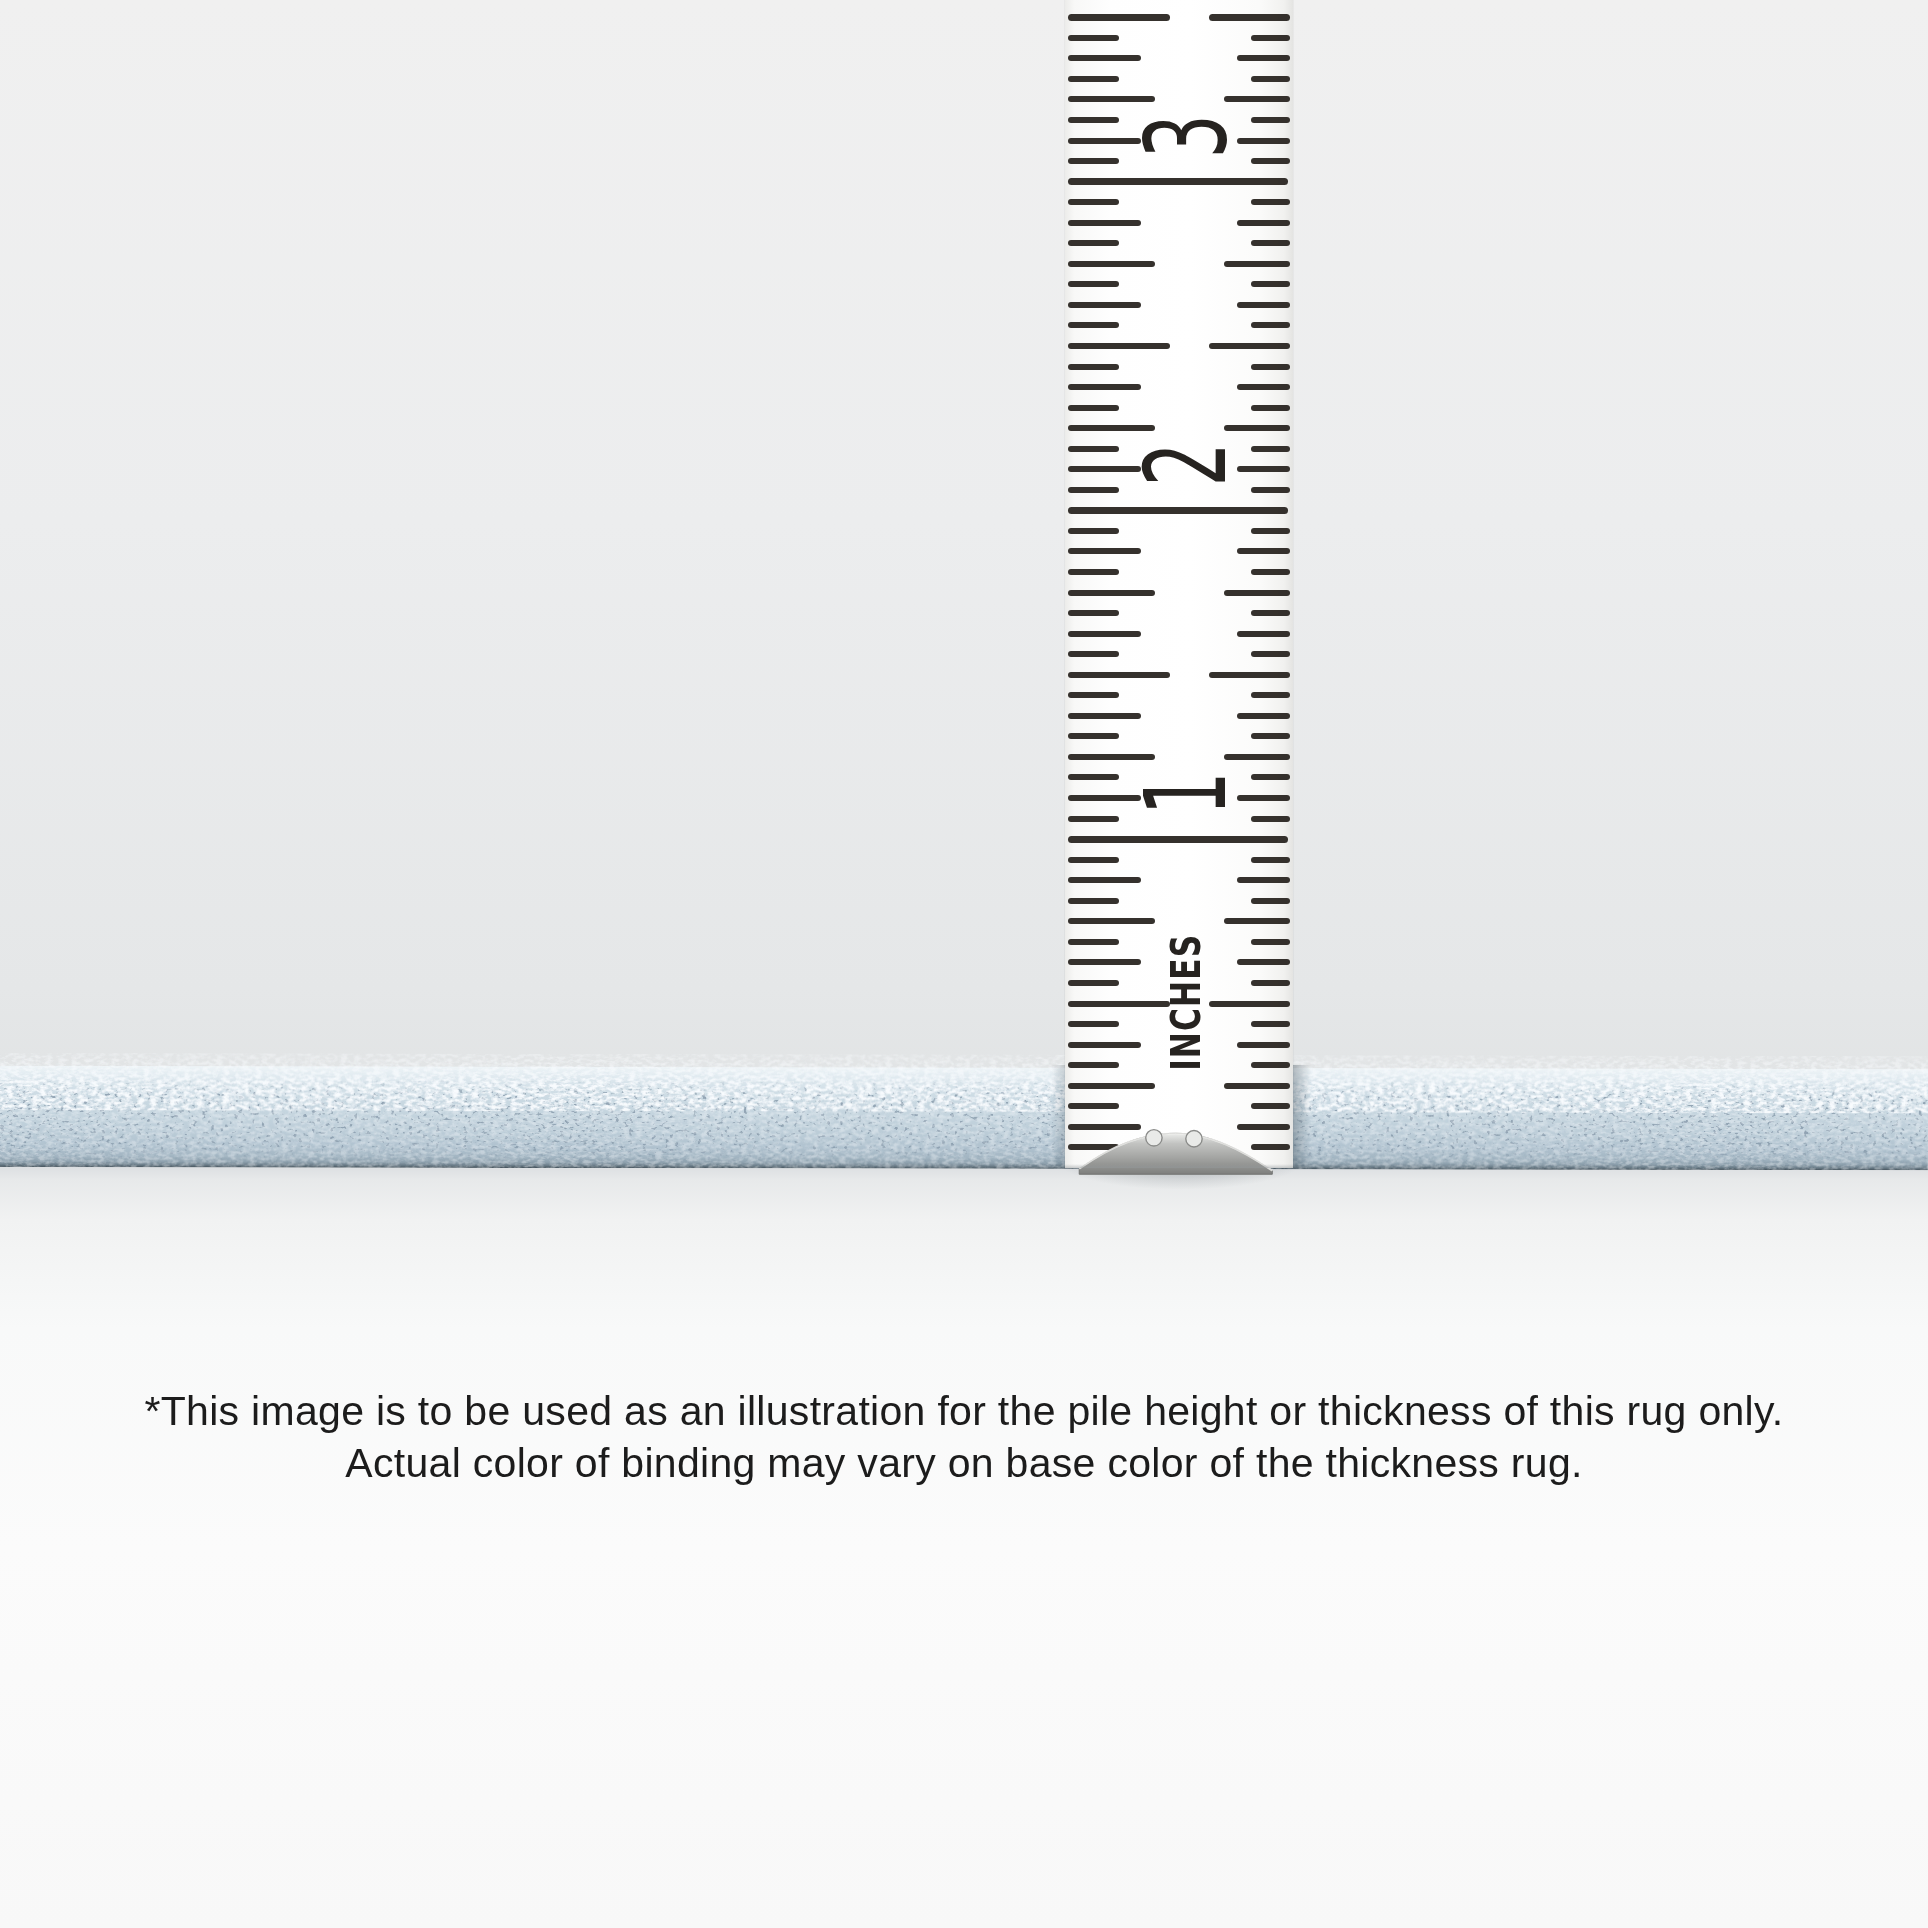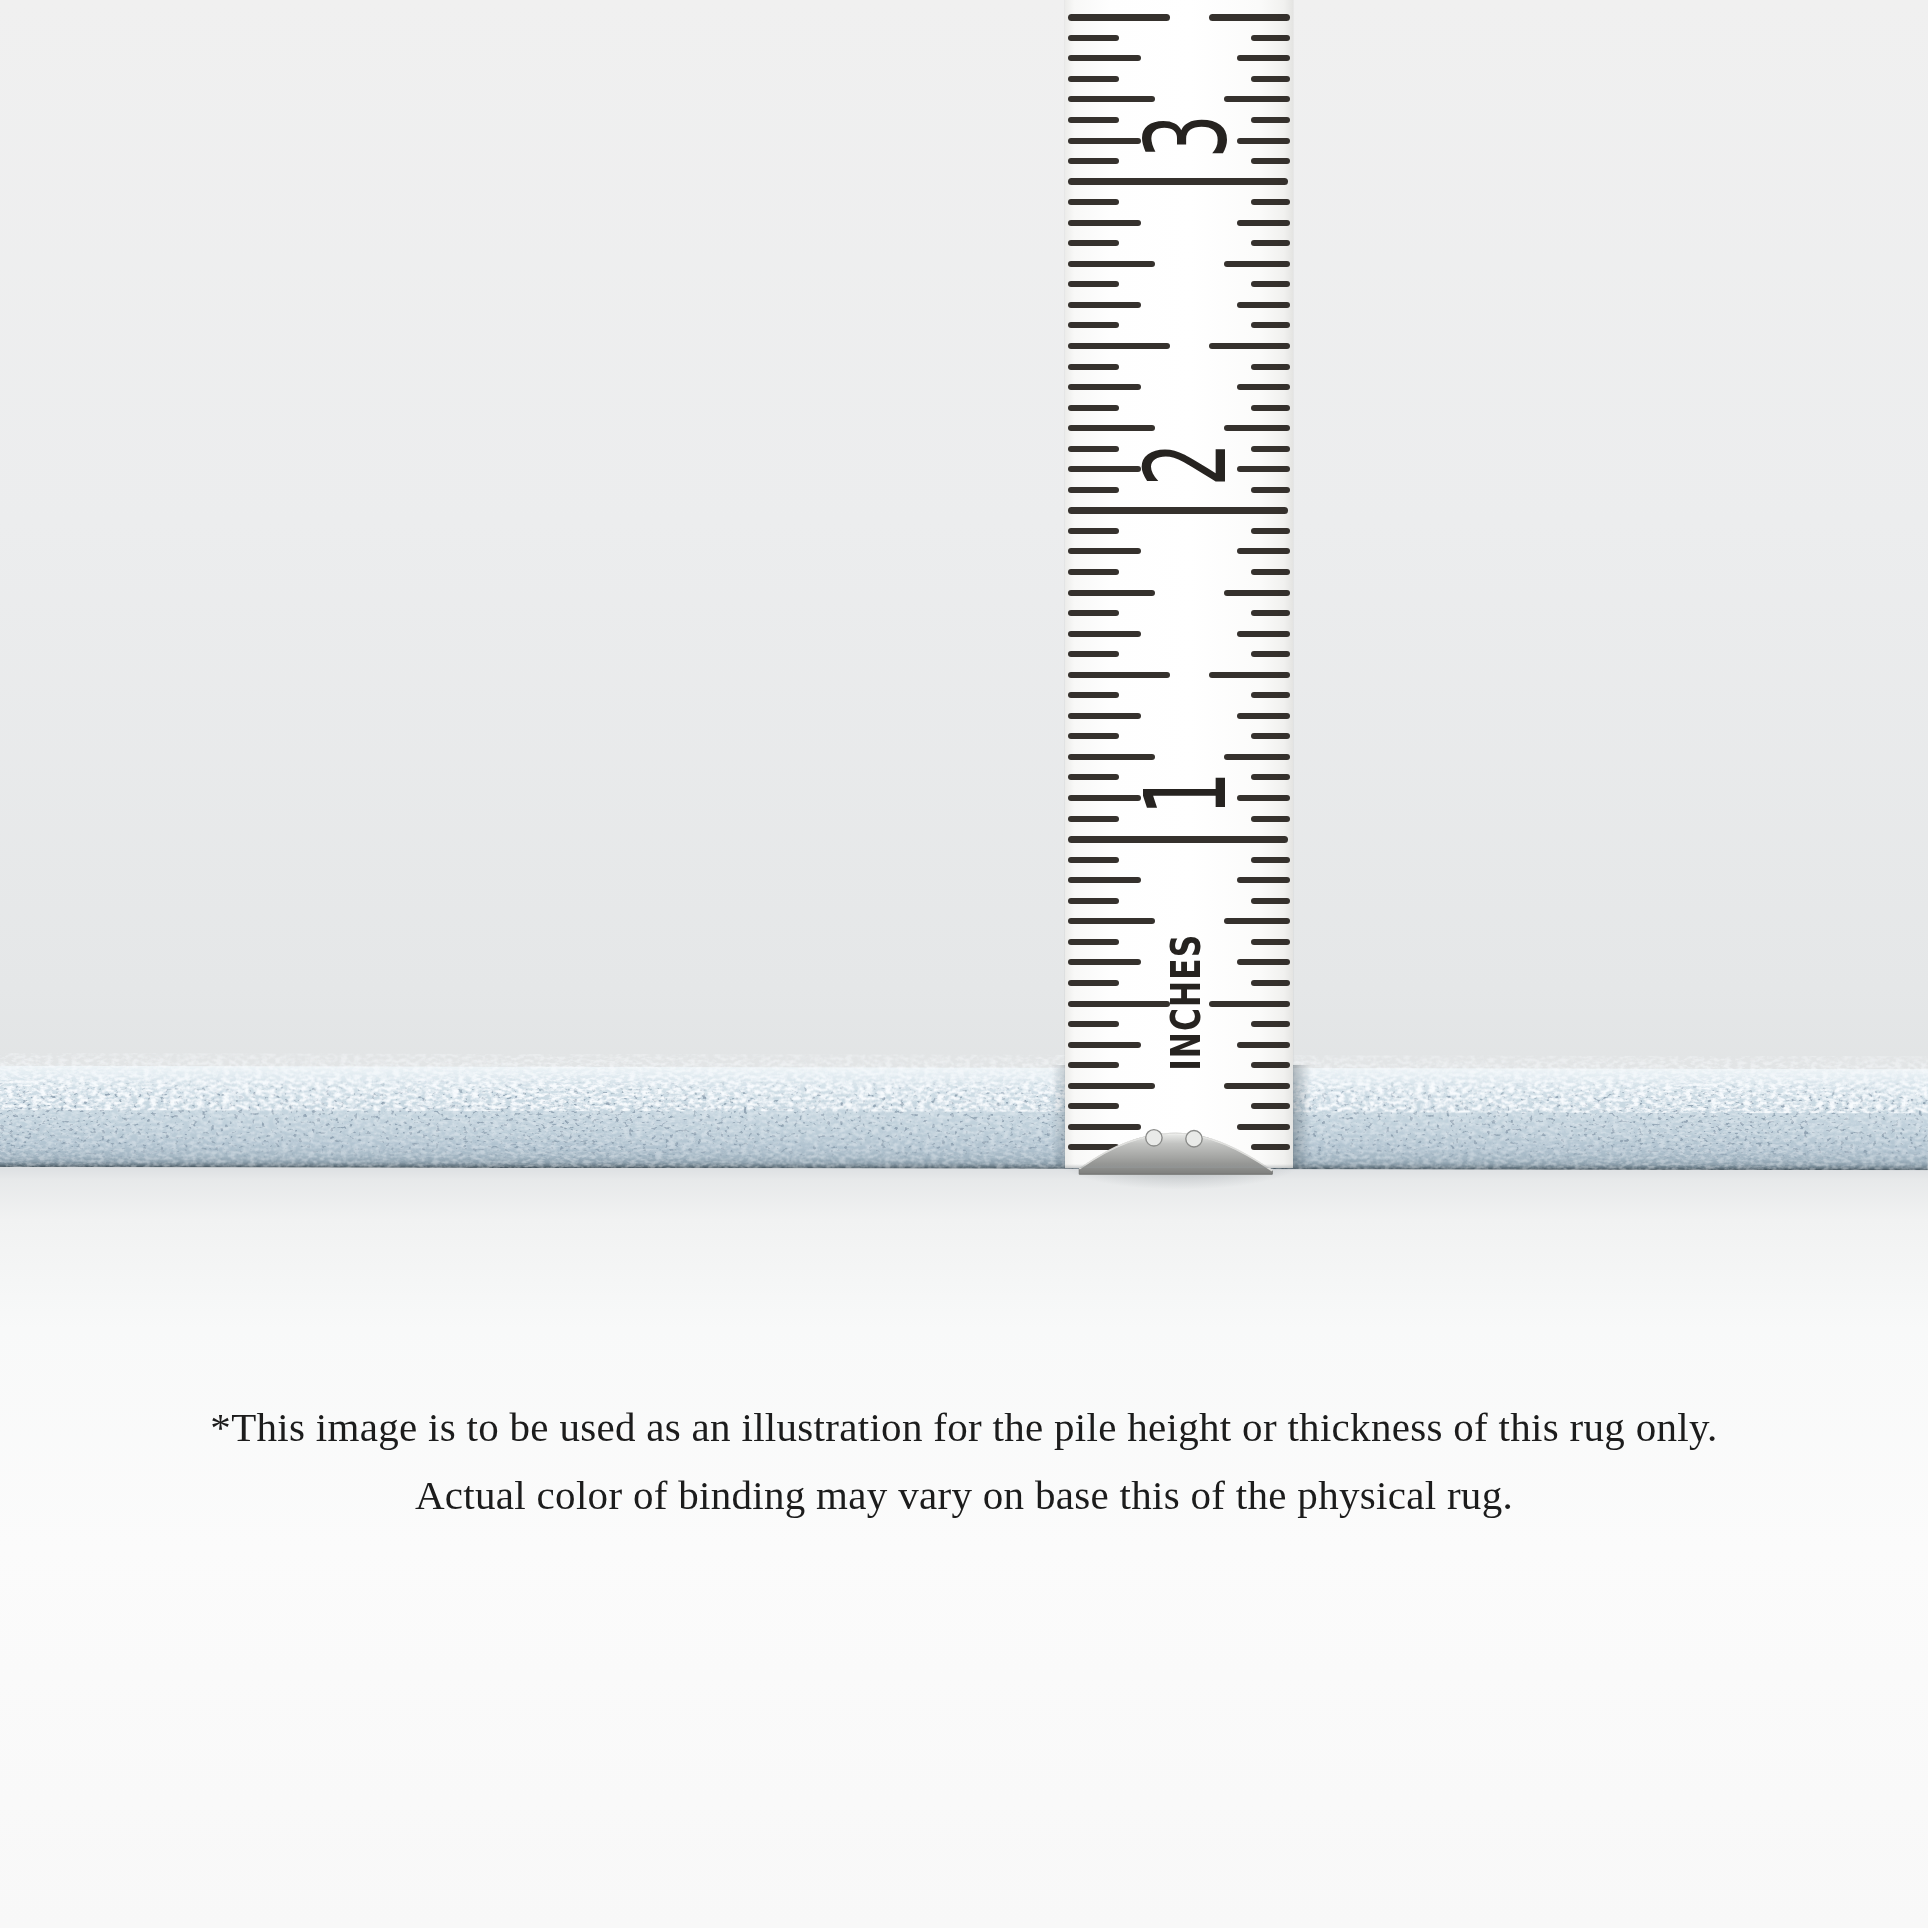--- a/index.html
+++ b/index.html
@@ -66,21 +66,21 @@
     letter-spacing:1.4px;color:#262320;
     transform:rotate(-90deg) scaleX(0.78);
   }
   .metal-cap{position:absolute;left:7.3px;top:1126px;width:213px;height:51px;}
   
   .caption{
     position:absolute;left:0;top:1385px;width:1928px;z-index:7;
     text-align:center;color:#1c1c1c;
     font-size:41px;line-height:52px;letter-spacing:0.3px;
   }
-  .caption p{margin:16px;font-family:Liberation Serif, serif;}
+  .caption p{margin:0;}
 </style>
 </head>
 <body>
 
 <div id="stage">
 
   <div class="bg-top"></div>
   <div class="fg-surface"></div>
   <div class="cap-shadow"></div>
 
@@ -271,17 +271,17 @@
       </defs>
       <path d="M7,47 C45,20 78,8 113,8 C150,8 185,26 219,49 L219,53 L7,53 Z" fill="url(#metalg)" stroke="#6f706e" stroke-width="1"></path>
       <path d="M7,47 C45,20 78,8 113,8 C150,8 185,26 219,49" fill="none" stroke="#f2f2f0" stroke-width="2" opacity="0.8"></path>
       <circle cx="89" cy="13" r="9" fill="#e9eae8" stroke="#8a8b89" stroke-width="1.5"></circle>
       <circle cx="133" cy="14" r="9" fill="#e9eae8" stroke="#8a8b89" stroke-width="1.5"></circle>
     </svg>
   </div>
 
   <div class="caption">
     <p>*This image is to be used as an illustration for the pile height or thickness of this rug only.</p>
-    <p>Actual color of binding may vary on base this of the physical rug.</p>
+    <p>Actual color of binding may vary on base color of the thickness rug.</p>
   </div>
 
 </div>
 
 
 </body></html>

